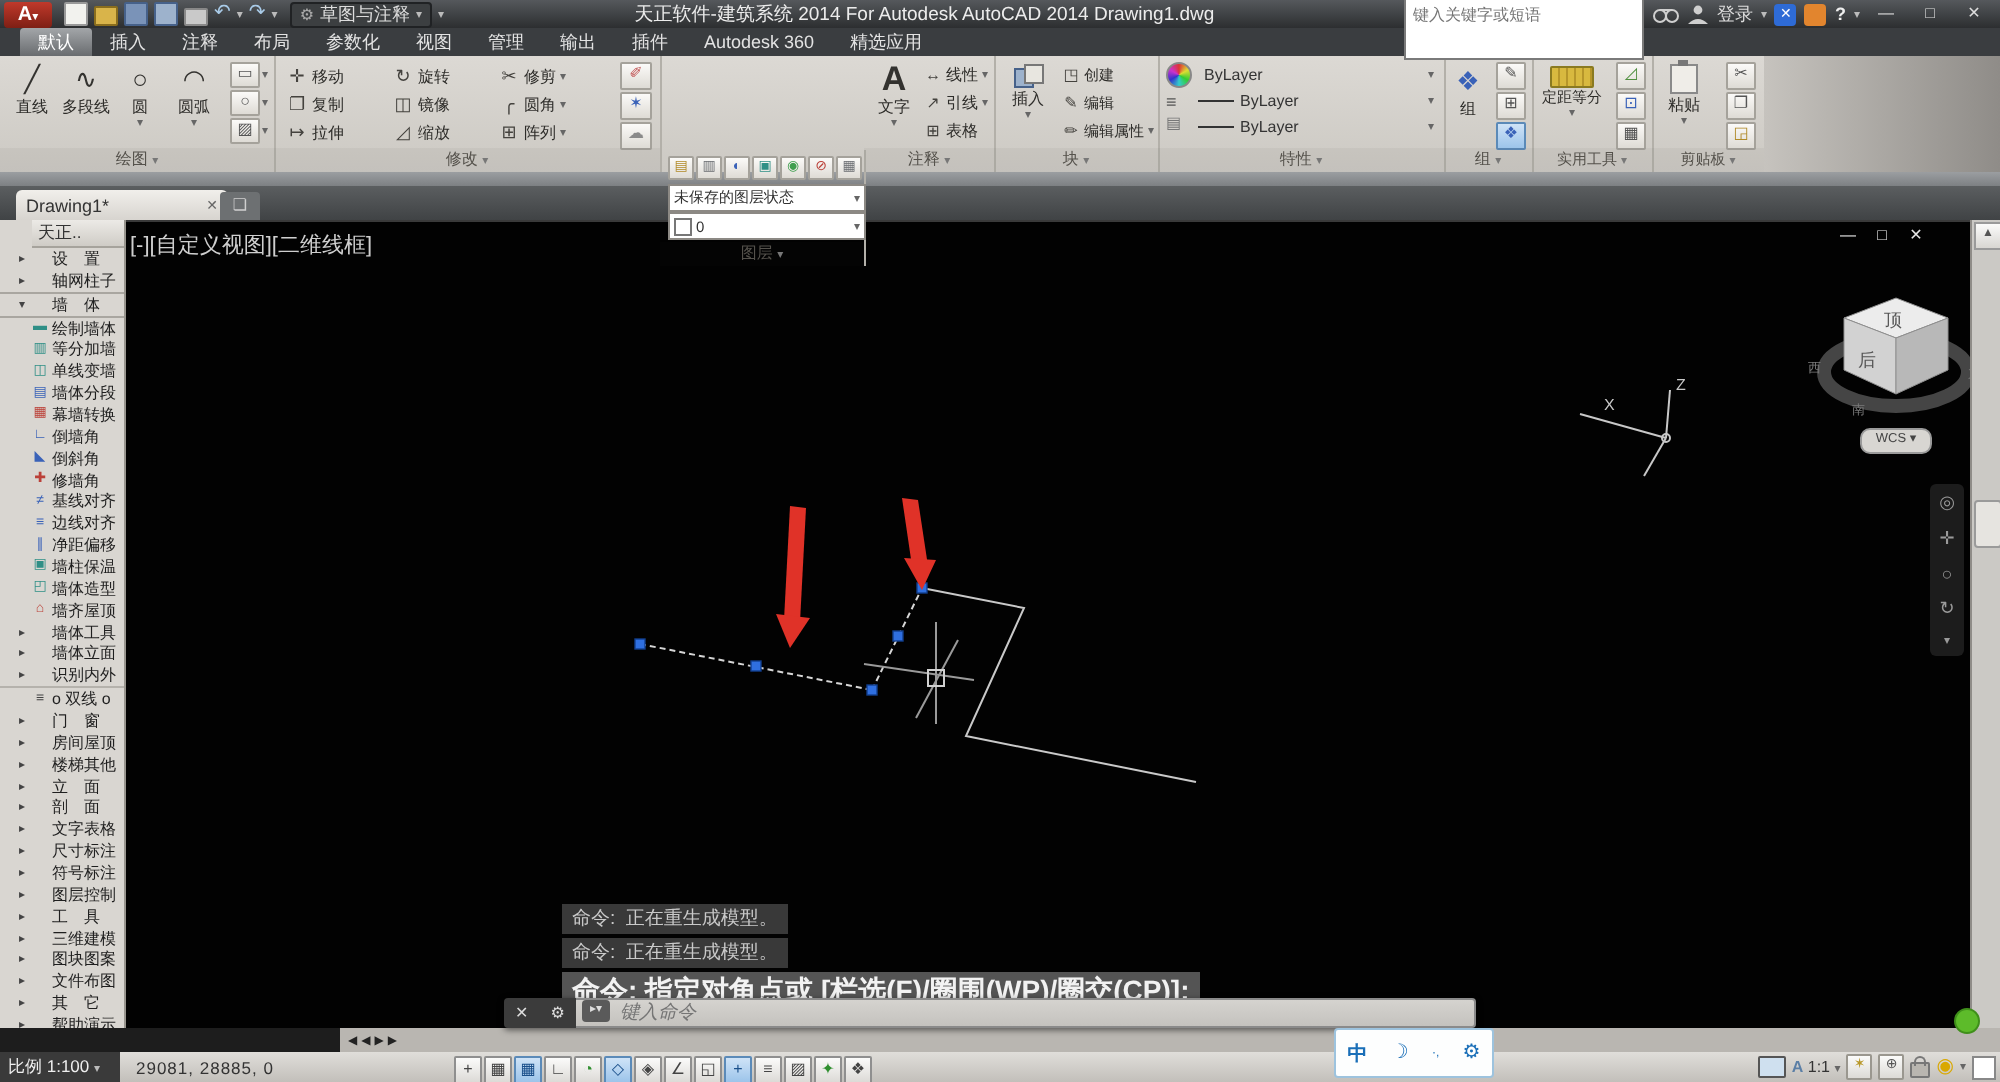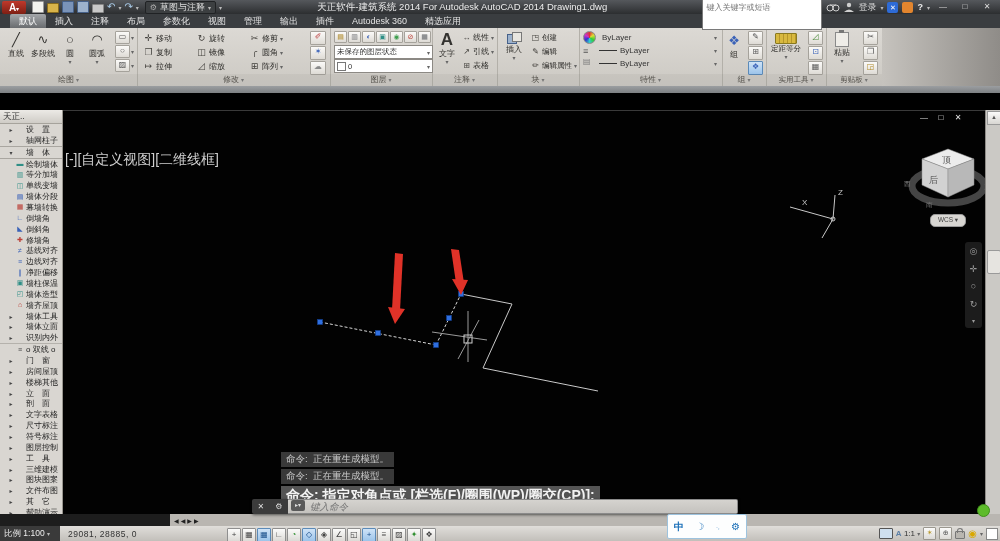--- a/index.html
+++ b/index.html
@@ -88,31 +88,31 @@
   .ftab{position:absolute;left:8px;top:2px;width:96px;height:15px;background:linear-gradient(#f1efeb,#d7d4cf);
         border-radius:3px 3px 0 0;font-size:9px;color:#333;display:flex;align-items:center;
         justify-content:space-between;padding:0 5px;}
   .ftab .x{color:#666;font-size:7px;}
   .ftstub{position:absolute;left:110px;top:3px;width:20px;height:14px;background:#6d7072;
           border-radius:2px 2px 0 0;color:#cfcfcf;font-size:8px;text-align:center;line-height:14px;}
   
   .sidebar{left:0;top:110px;width:62px;height:404px;background:#d9d6d1;border-right:1px solid #98958e;
            z-index:20;overflow:hidden;}
   .sbhead{height:13px;background:linear-gradient(#eceae6,#cfccc6);border-bottom:1px solid #a6a39c;
-          font-size:8.5px;color:#333;padding-left:3px;line-height:13px;}
+          font-size:8.5px;color:#333;padding-left:3px;line-height:13px;margin-left:16px;}
   .sbi{display:flex;align-items:center;height:10.86px;padding-left:8px;gap:2px;color:#1f1f1f;
        font-size:8px;white-space:nowrap;}
   .sbi .tri{font-size:6px;color:#444;width:6px;text-align:center;}
   .sbi .ic{font-size:7px;width:8px;text-align:center;line-height:8px;}
   .sbi.section{border-top:1px solid #a9a6a0;border-bottom:1px solid #a9a6a0;}
   .sbi.toggle{border-top:1px solid #b5b2ac;}
   
   .canvas{left:62px;top:110px;width:923px;height:404px;background:#020202;z-index:10;
           border-top:1px solid #3a3a3a;}
-  .viewctl{position:absolute;left:3px;top:4px;font-size:14px;color:#cfcfcf;margin-top:36px;}
+  .viewctl{position:absolute;left:3px;top:4px;font-size:11px;color:#cfcfcf;}
   .vwin{position:absolute;left:856px;top:2px;display:flex;gap:5px;color:#e6e6e6;font-size:8px;}
   .vwin span{width:12px;text-align:center;}
   .navbar{position:absolute;left:903px;top:131px;width:17px;height:86px;border-radius:3px;
           background:rgba(170,170,170,.16);display:flex;flex-direction:column;align-items:center;
           justify-content:space-around;color:#9a9a9a;font-size:9px;}
   .wcs{position:absolute;left:868px;top:103px;width:34px;height:11px;background:#d8d6d2;
        border:1px solid #9a9a9a;border-radius:5px;font-size:6.5px;color:#444;text-align:center;line-height:10px;}
   .cmdhist{position:absolute;left:219px;top:341px;display:flex;flex-direction:column;
            align-items:flex-start;gap:2px;}
   .cmdline{white-space:pre;font-size:9.5px;color:#c9c9c9;background:rgba(62,62,62,.92);padding:1px 5px;}
@@ -350,21 +350,21 @@
 
           <span class="minibox" style="width: 14px; height: 12px; color: rgb(192, 80, 80);">✐</span>
 
           <span class="minibox" style="width: 14px; height: 12px; color: rgb(58, 98, 184);">✶</span>
 
           <span class="minibox" style="width: 14px; height: 12px; color: rgb(138, 138, 138);">☁</span>
         </div>
       <div class="plabel"><span>修改</span> <b>▾</b></div>
     </div>
 
-    <div class="panel" style="left:330px;width:102px;">
+    <div class="panel" style="left:330px;width:102px;margin-top:47px;">
       <div class="lyrow" style="padding:3px 0 0 4px;">
 
           <span class="lyico" style="color: rgb(176, 138, 40);">▤</span>
 
           <span class="lyico" style="color: rgb(107, 110, 114);">▥</span>
 
           <span class="lyico" style="color: rgb(58, 98, 184);">◐</span>
 
           <span class="lyico" style="color: rgb(47, 143, 134);">▣</span>
 
@@ -525,20 +525,27 @@
 
           <span class="minibox" style="width: 13px; height: 12px; color: rgb(176, 138, 40);">◲</span>
         </div>
       <div class="plabel" style="font-size:7.5px;"><span>剪贴板</span> <b>▾</b></div>
     </div>
 
     <div class="panel-empty"></div>
   </div>
   <div class="abs ribstrip"></div>
 
+  <div class="abs ftrow">
+    <div class="ftab">
+      <span>Drawing1*</span>
+      <span class="x">✕</span>
+    </div>
+    <div class="ftstub">❏</div>
+  </div>
 
   <div class="abs sidebar">
     <div class="sbhead">天正..</div>
     <div>
 
         <div class="sbi group">
           <span class="tri">▸</span>
           <span class="ic"></span>
           <span>设　置</span>
         </div>

